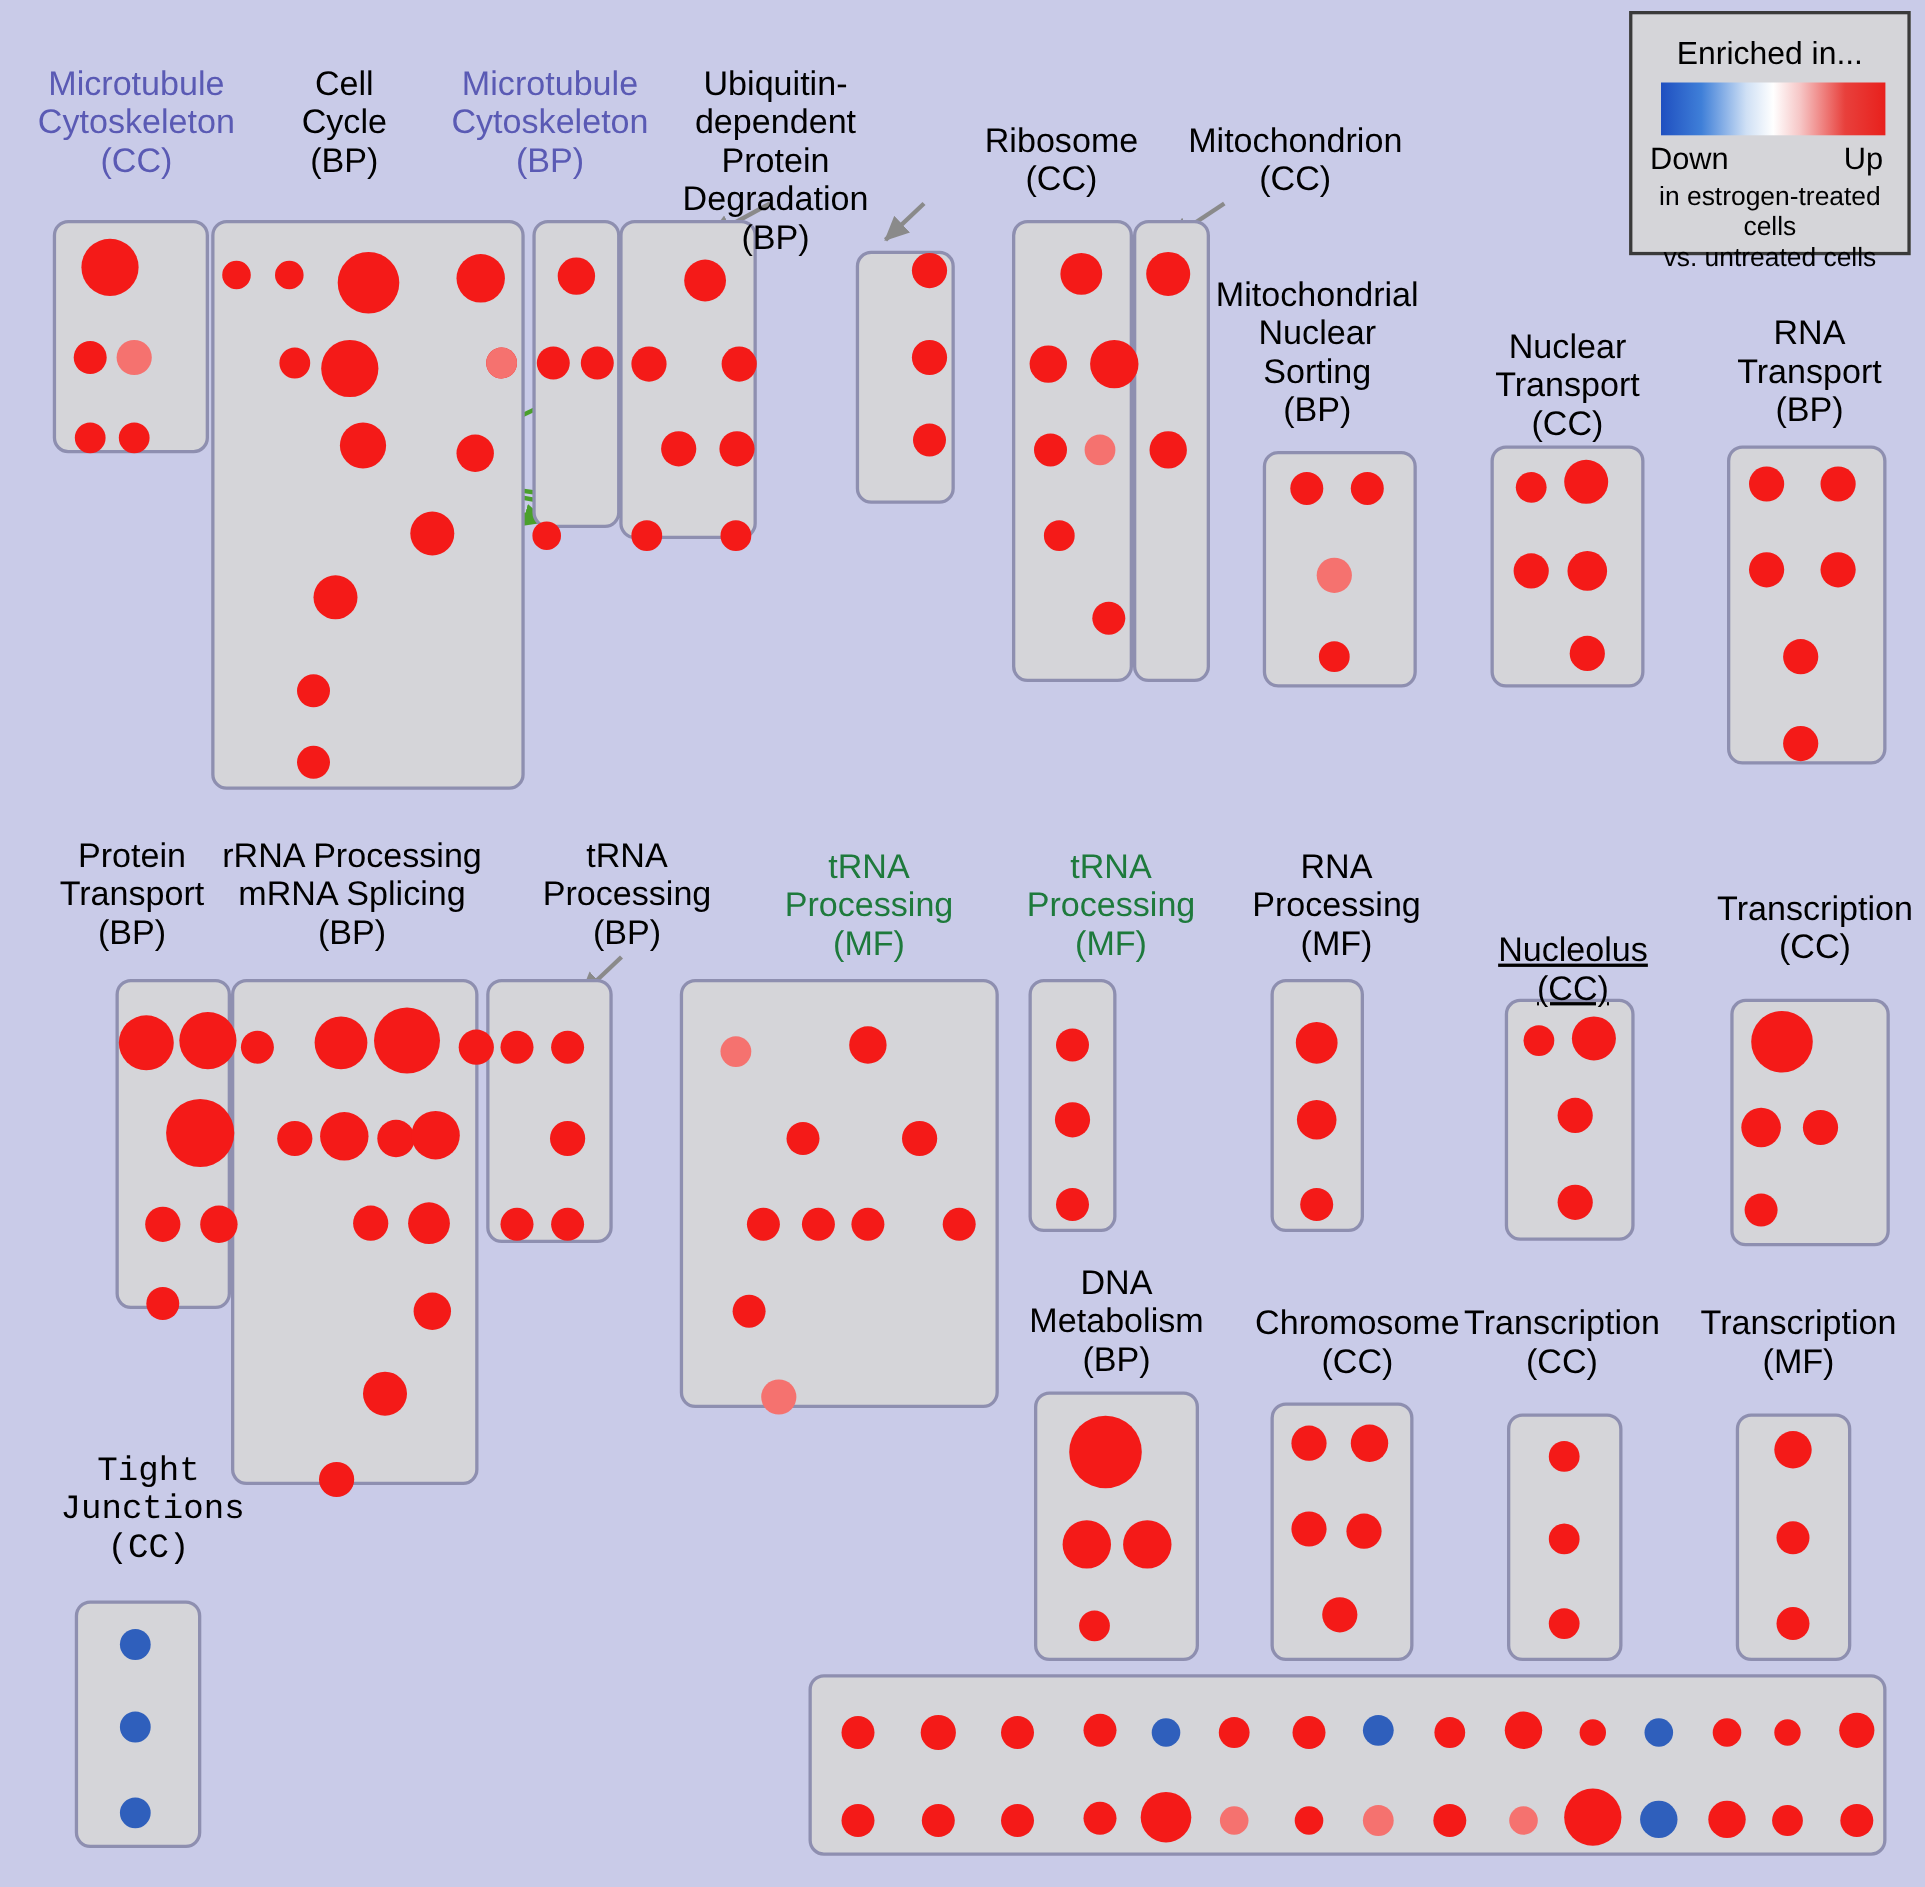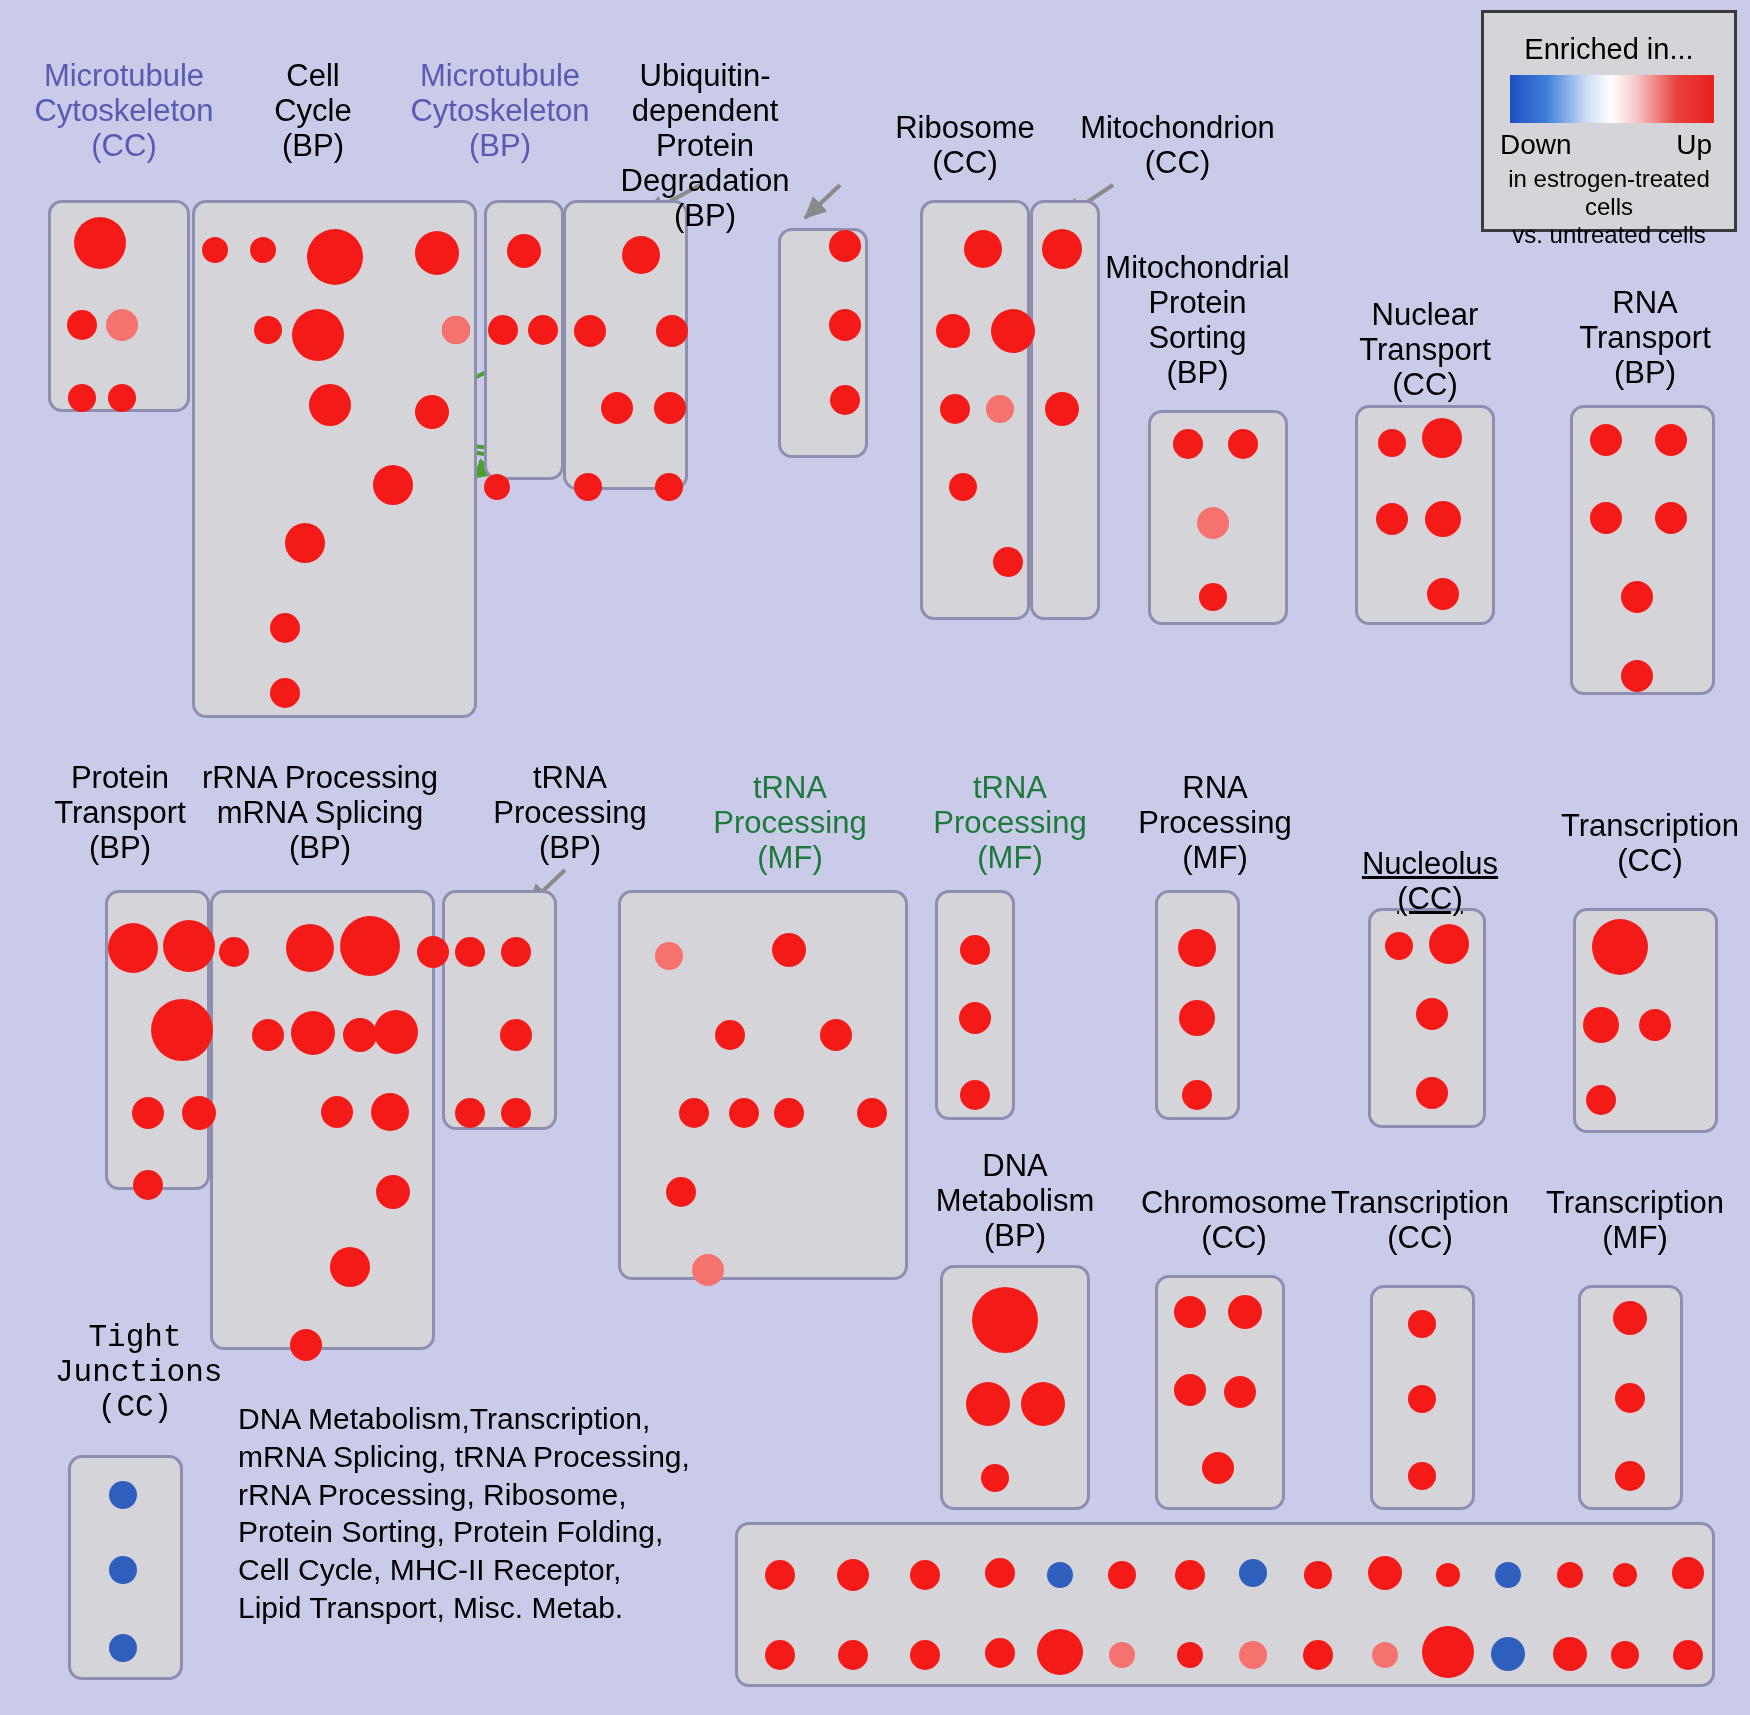--- a/index.html
+++ b/index.html
@@ -396,21 +396,21 @@
       <div class="lbl" style="left: 610px; top: 58px; width: 190px;">Ubiquitin-
 dependent
 Protein
 Degradation
 (BP)</div>
       <div class="lbl" style="left: 875px; top: 110px; width: 180px;">Ribosome
 (CC)</div>
       <div class="lbl" style="left: 1070px; top: 110px; width: 215px;">Mitochondrion
 (CC)</div>
       <div class="lbl" style="left: 1095px; top: 250px; width: 205px;">Mitochondrial
-Protein
+Nuclear
 Sorting
 (BP)</div>
       <div class="lbl" style="left: 1340px; top: 285px; width: 170px; margin-top: 12px;">Nuclear
 Transport
 (CC)</div>
       <div class="lbl" style="left: 1560px; top: 285px; width: 170px;">RNA
 Transport
 (BP)</div>
       <div class="lbl" style="left: 35px; top: 760px; width: 170px;">Protein
 Transport
@@ -441,26 +441,20 @@
 (CC)</div>
       <div class="lbl" style="left: 1320px; top: 1185px; width: 200px;">Transcription
 (CC)</div>
       <div class="lbl" style="left: 1535px; top: 1185px; width: 200px;">Transcription
 (MF)</div>
       <div class="lbl" style="left: 55px; top: 1320px; width: 160px; font-family: Liberation Mono, monospace;">Tight
 Junctions
 (CC)</div>
     </div>
 
-  <div class="bigtext" style="left:238px;top:1400px;width:520px;">DNA Metabolism,Transcription,
-mRNA Splicing, tRNA Processing,
-rRNA Processing, Ribosome,
-Protein Sorting, Protein Folding,
-Cell Cycle, MHC-II Receptor,
-Lipid Transport, Misc. Metab.</div>
 
   <div id="legend">
     <div class="title">Enriched in...</div>
     <div class="bar"></div>
     <div class="down">Down</div>
     <div class="up">Up</div>
     <div class="sub">in estrogen-treated cells
 vs. untreated cells</div>
   </div>
 

